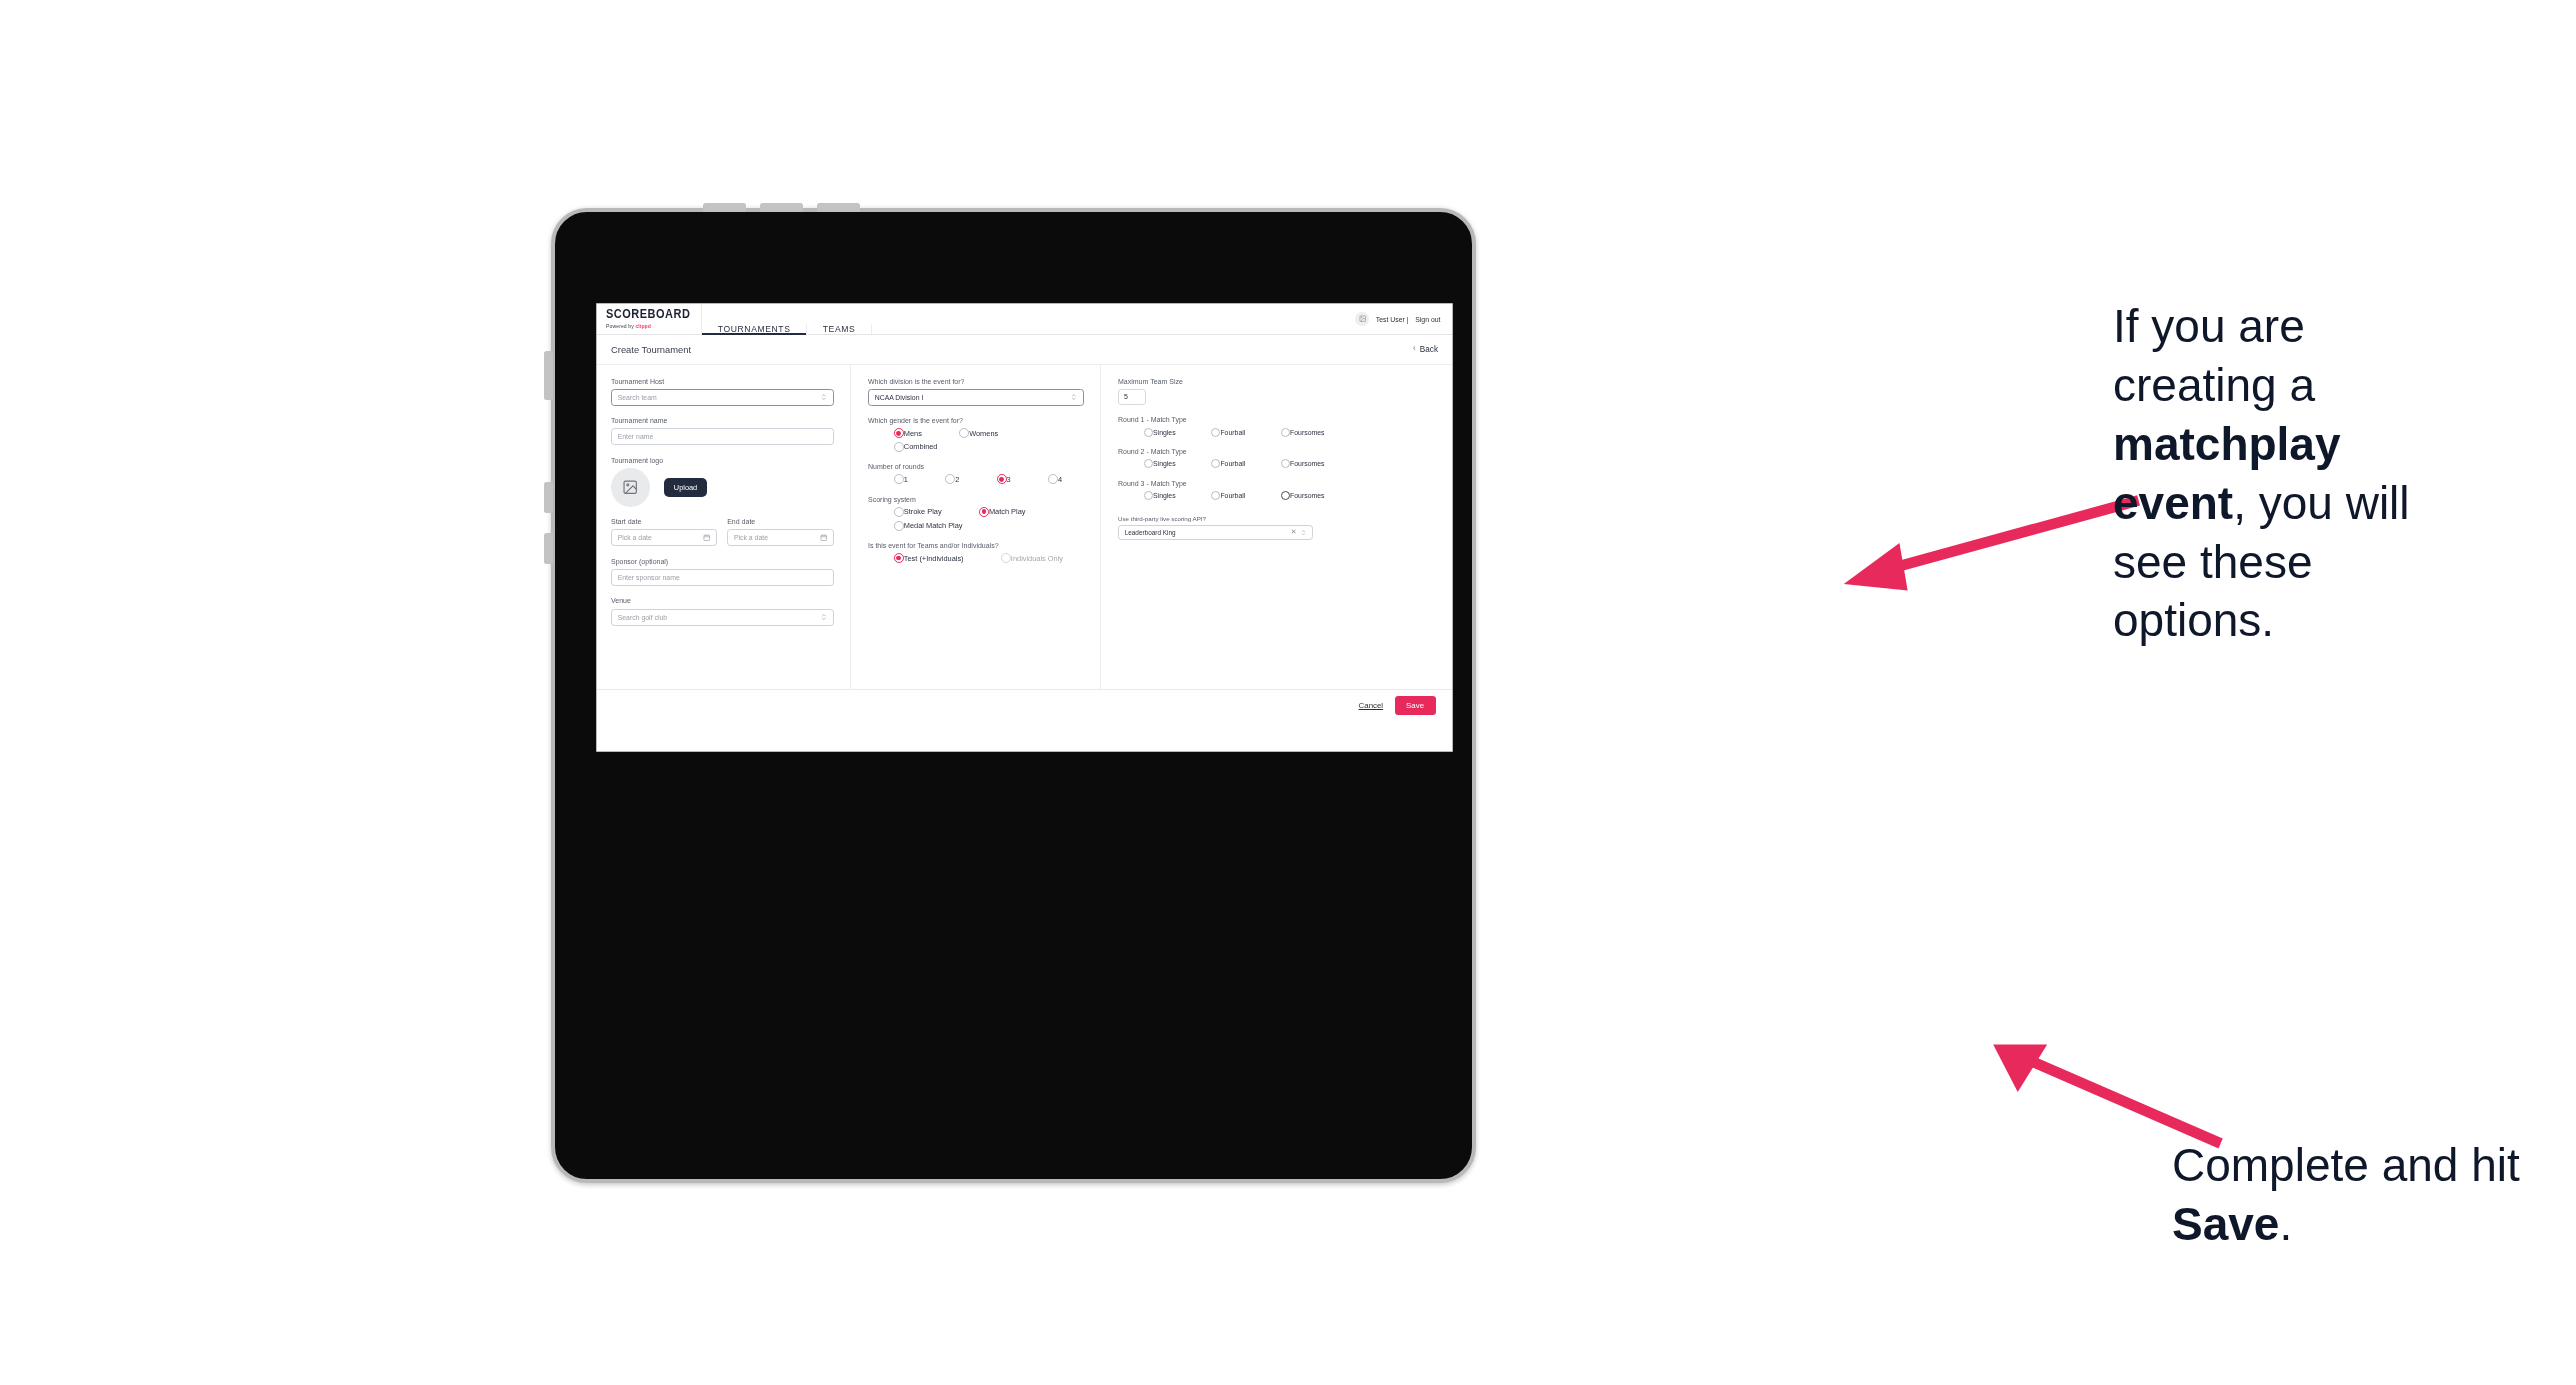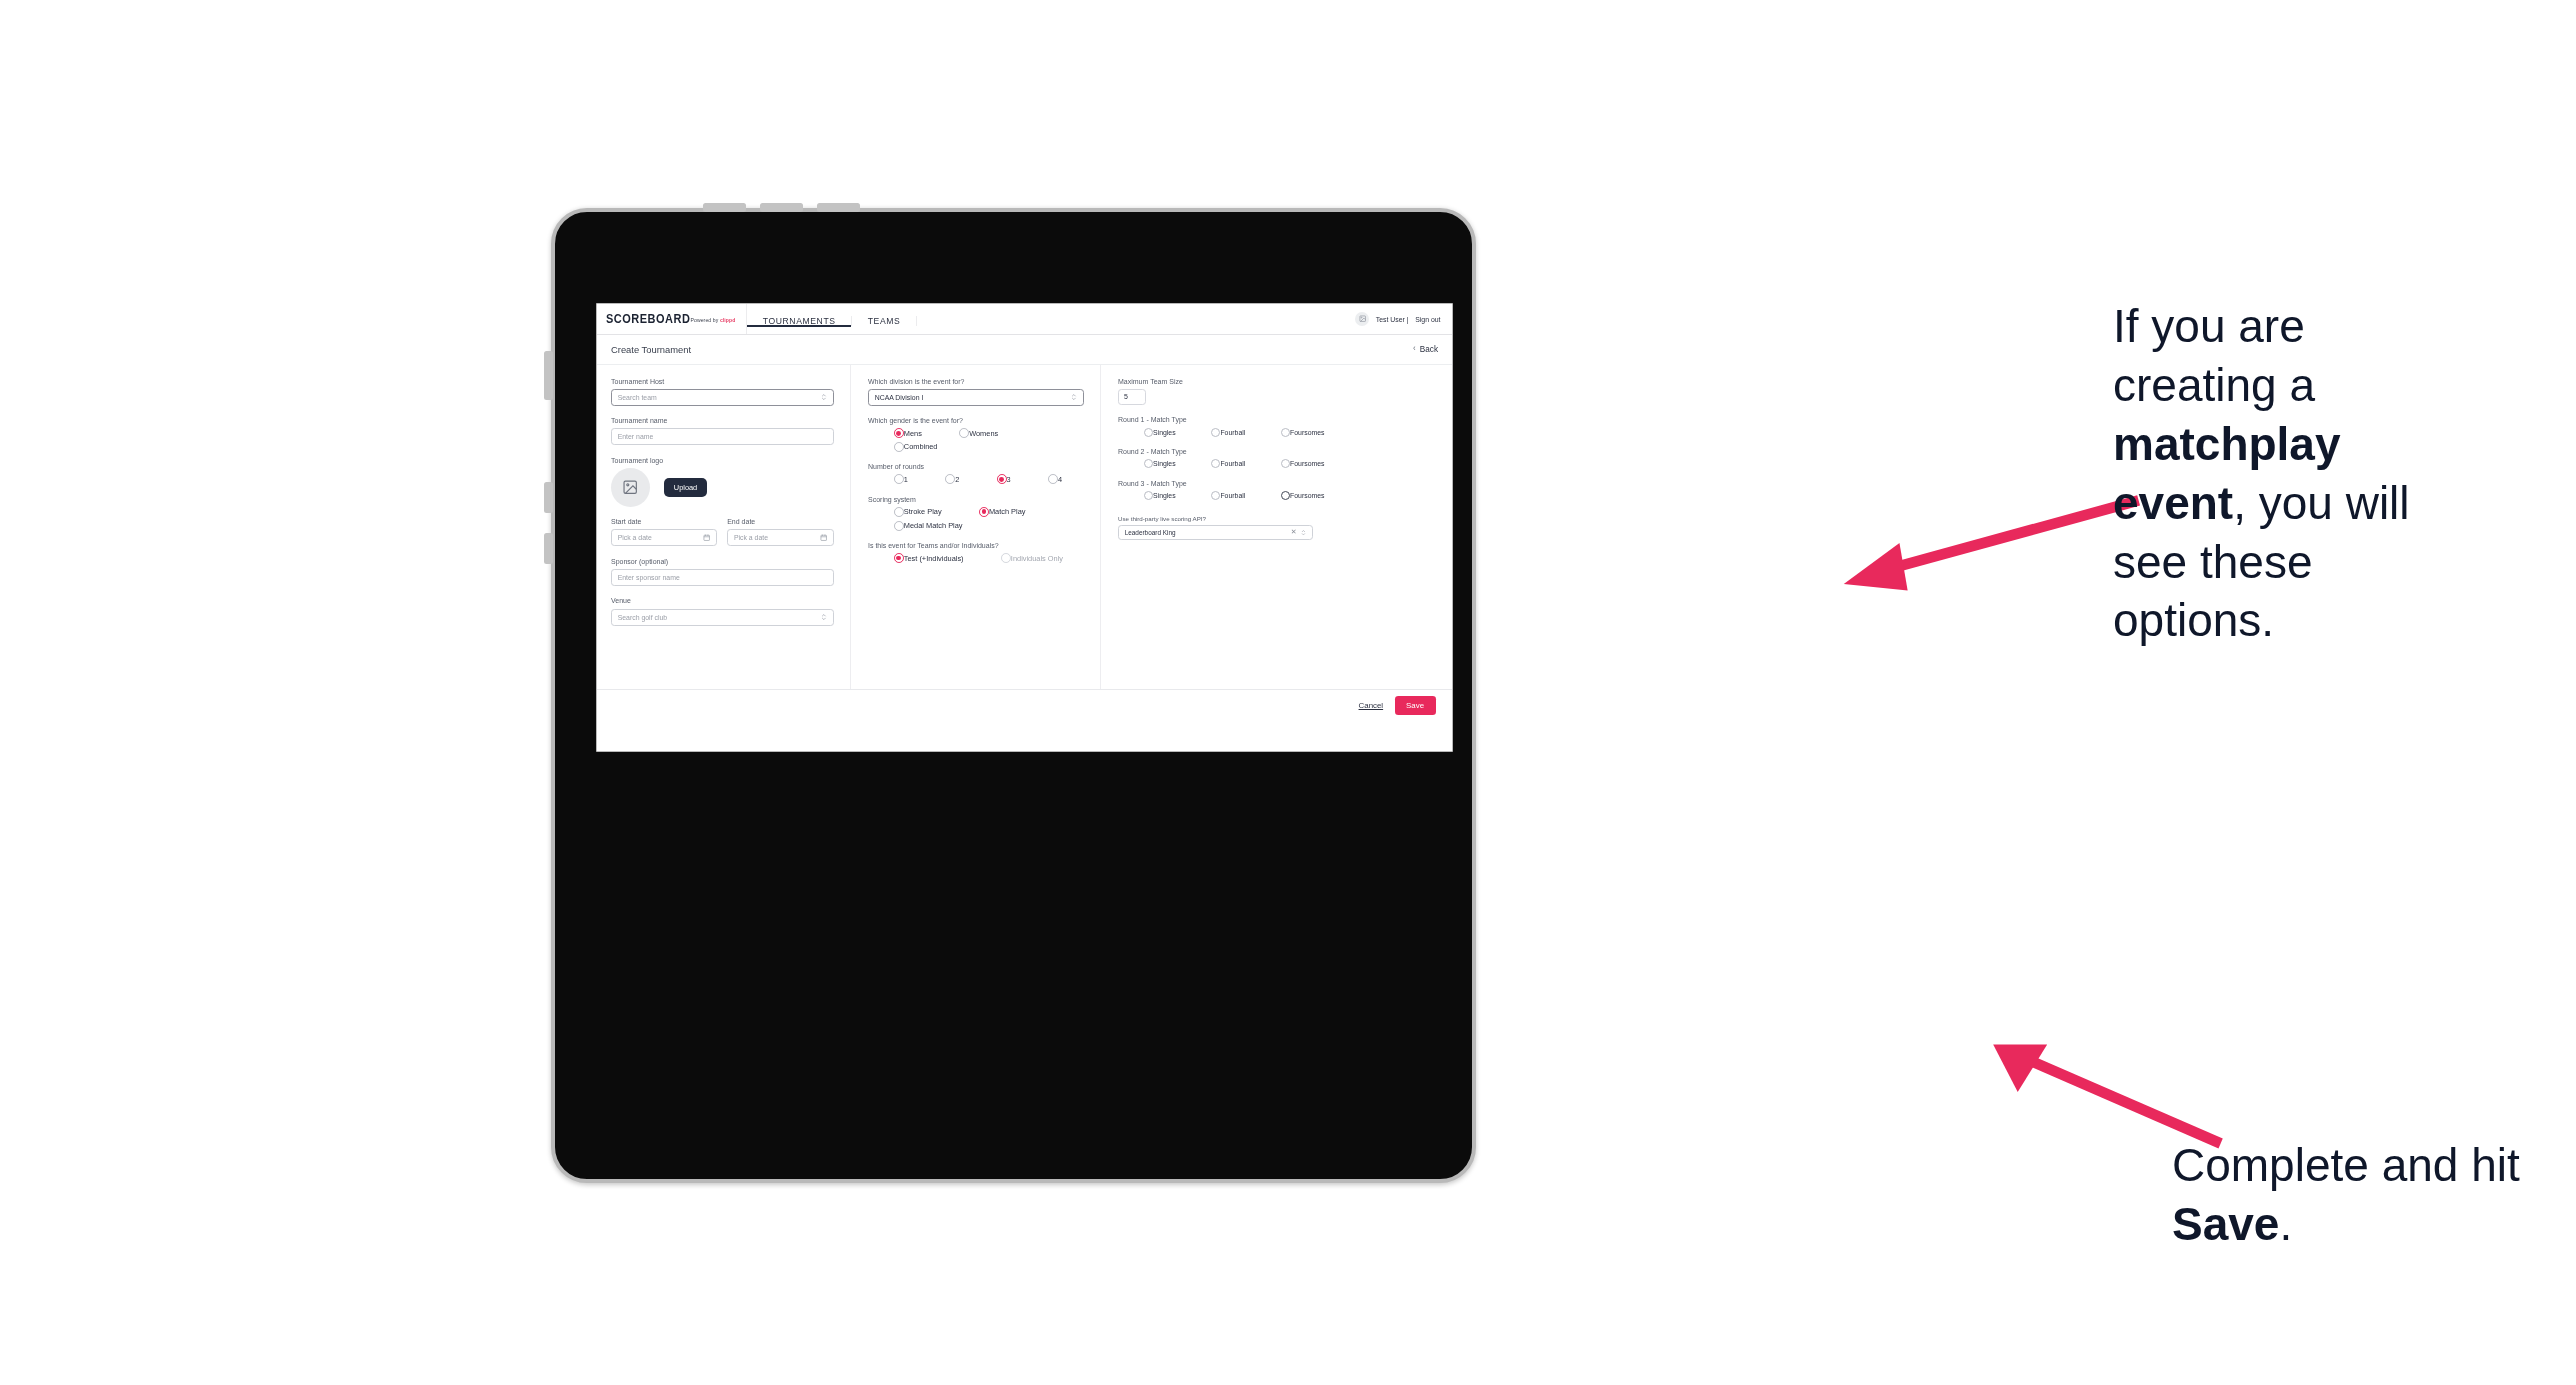--- a/index.html
+++ b/index.html
@@ -39,31 +39,31 @@
     box-shadow: 0 0 0 0.8px #e4e4e4;
   }
 
   
   .topnav {
     height: 31px; display: flex; align-items: stretch;
     background: #fff; border-bottom: 0.8px solid #e3e3e6;
     position: relative;
   }
   .brand {
-    display: flex; flex-direction: row; justify-content: center;
-    padding: 0 10.7px 0 9px; border-right: 0.8px solid #ececee; align-items: center;
+    display: flex; flex-direction: column; justify-content: center;
+    padding: 0 10.7px 0 9px; border-right: 0.8px solid #ececee;
   }
   .brand-name {
     font-size: 11px; font-weight: bold; letter-spacing: 0.5px;
     color: #1b2231; line-height: 1; font-family: "Liberation Sans", sans-serif;
     transform: scaleY(1.12); transform-origin: left center;
   }
   .brand-sub { font-size: 5.1px; color: #3a3f4c; margin-top: 2.5px; letter-spacing: 0.1px; }
   .brand-sub b { color: #e8456b; font-weight: bold; }
-  .navtabs { display: flex; align-items: flex-start; margin-top: 12px; }
+  .navtabs { display: flex; align-items: flex-end; margin-top: 12px; }
   .navtab {
     display: flex; align-items: center; padding: 0 15.6px;
     font-size: 8.6px; letter-spacing: 0.6px; color: #2b3040;
     border-right: 0.8px solid #ececee; cursor: pointer; position: relative;
   }
   .navtab.active::after {
     content: ""; position: absolute; left: 0; right: 0; bottom: -0.8px;
     height: 2px; background: #232b3e;
   }
   .nav-right {

